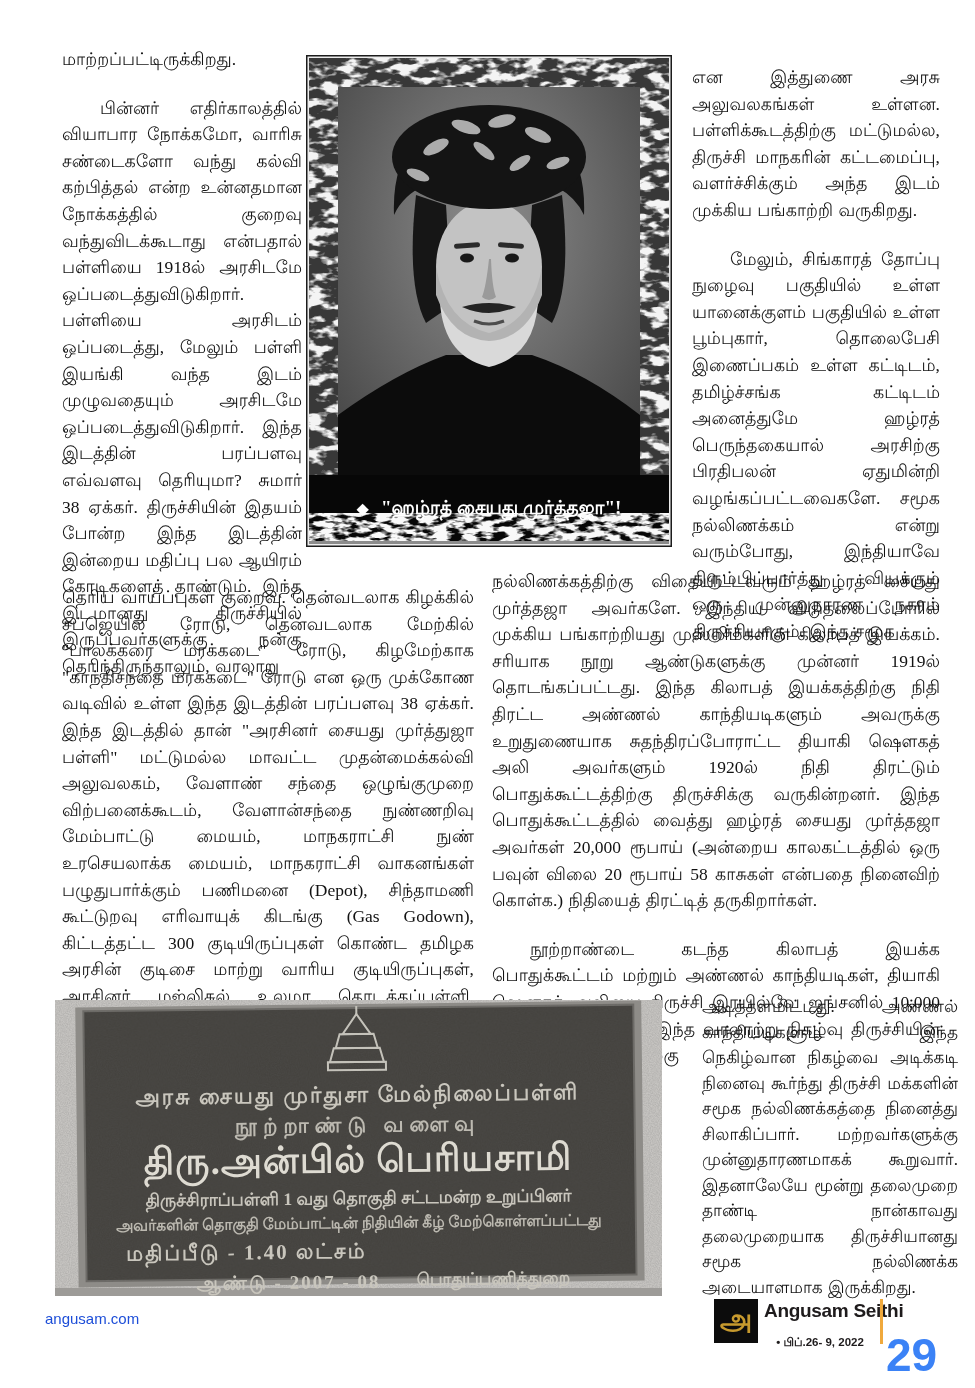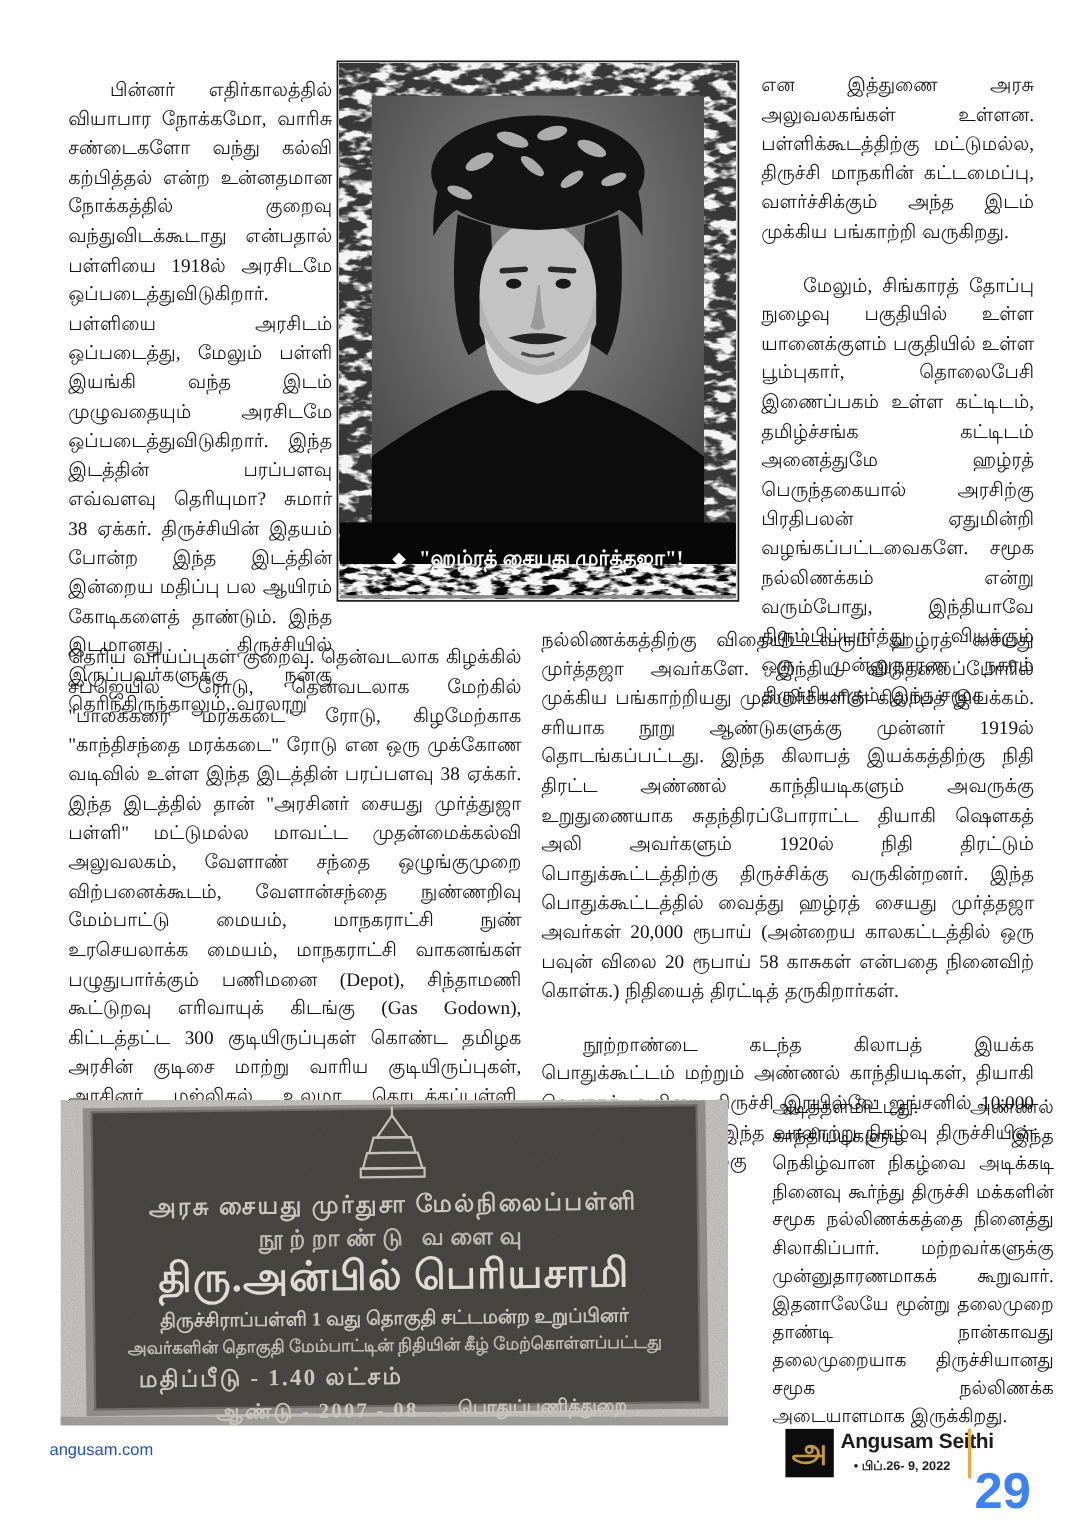--- a/index.html
+++ b/index.html
@@ -25,31 +25,32 @@
   .plaque-wrap{position:absolute;left:55px;top:1000px;width:607px;height:296px;}
 
   .site-url{position:absolute;left:45px;top:1310px;font-family:"Liberation Sans","DejaVu Sans",sans-serif;
     font-size:15px;color:#1d4ed8;}
   .footer-logo{position:absolute;left:714px;top:1299px;width:44px;height:44px;background:#0c0c0c;
     display:flex;align-items:center;justify-content:center;
     color:#c79a2e;font-size:29px;font-weight:bold;font-family:"Liberation Serif",serif;}
   .brand-block{position:absolute;left:764px;top:1300px;width:112px;text-align:center;
     font-family:"Liberation Sans","DejaVu Sans",sans-serif;color:#1e1b1c;}
   .brand-name{font-size:19px;font-weight:800;letter-spacing:-0.3px;white-space:nowrap;}
-  .brand-date{font-size:11.5px;font-weight:bold;margin-top:4px;white-space:nowrap;}
+  .brand-date{font-size:11.5px;font-weight:bold;margin-top:14px;white-space:nowrap;}
   .footer-divider{position:absolute;left:880px;top:1299px;width:3px;height:45px;background:#f0a93c;}
   .page-number{position:absolute;left:886px;top:1288px;font-family:"Liberation Sans","DejaVu Sans",sans-serif;
     font-size:46px;font-weight:600;color:#3b82f6;line-height:1.2;margin-top:40px;}
 </style>
 </head>
 <body>
 
 <div class="page">
 
   <div class="col col-left">
+    <p>மாற்றப்பட்டிருக்கிறது.</p>
     <p class="indent">பின்னர் எதிர்காலத்தில் வியாபார நோக்கமோ, வாரிசு சண்டைகளோ வந்து கல்வி கற்பித்தல் என்ற உன்னதமான நோக்கத்தில் குறைவு வந்துவிடக்கூடாது என்பதால் பள்ளியை 1918ல் அரசிடமே ஒப்படைத்துவிடுகிறார். பள்ளியை அரசிடம் ஒப்படைத்து, மேலும் பள்ளி இயங்கி வந்த இடம் முழுவதையும் அரசிடமே ஒப்படைத்துவிடுகிறார். இந்த இடத்தின் பரப்பளவு எவ்வளவு தெரியுமா? சுமார் 38 ஏக்கர். திருச்சியின் இதயம் போன்ற இந்த இடத்தின் இன்றைய மதிப்பு பல ஆயிரம் கோடிகளைத் தாண்டும். இந்த இடமானது திருச்சியில் இருப்பவர்களுக்கு நன்கு தெரிந்திருந்தாலும், வரலாறு</p>
   </div>
 
   <div class="photo-wrap">
     <svg width="366" height="492" viewBox="0 0 366 492">
       <defs>
         <radialGradient id="pbg" cx="50%" cy="33%" r="80%">
           <stop offset="0" stop-color="#8d8d8d"></stop>
           <stop offset="1" stop-color="#3c3c3c"></stop>
         </radialGradient>

